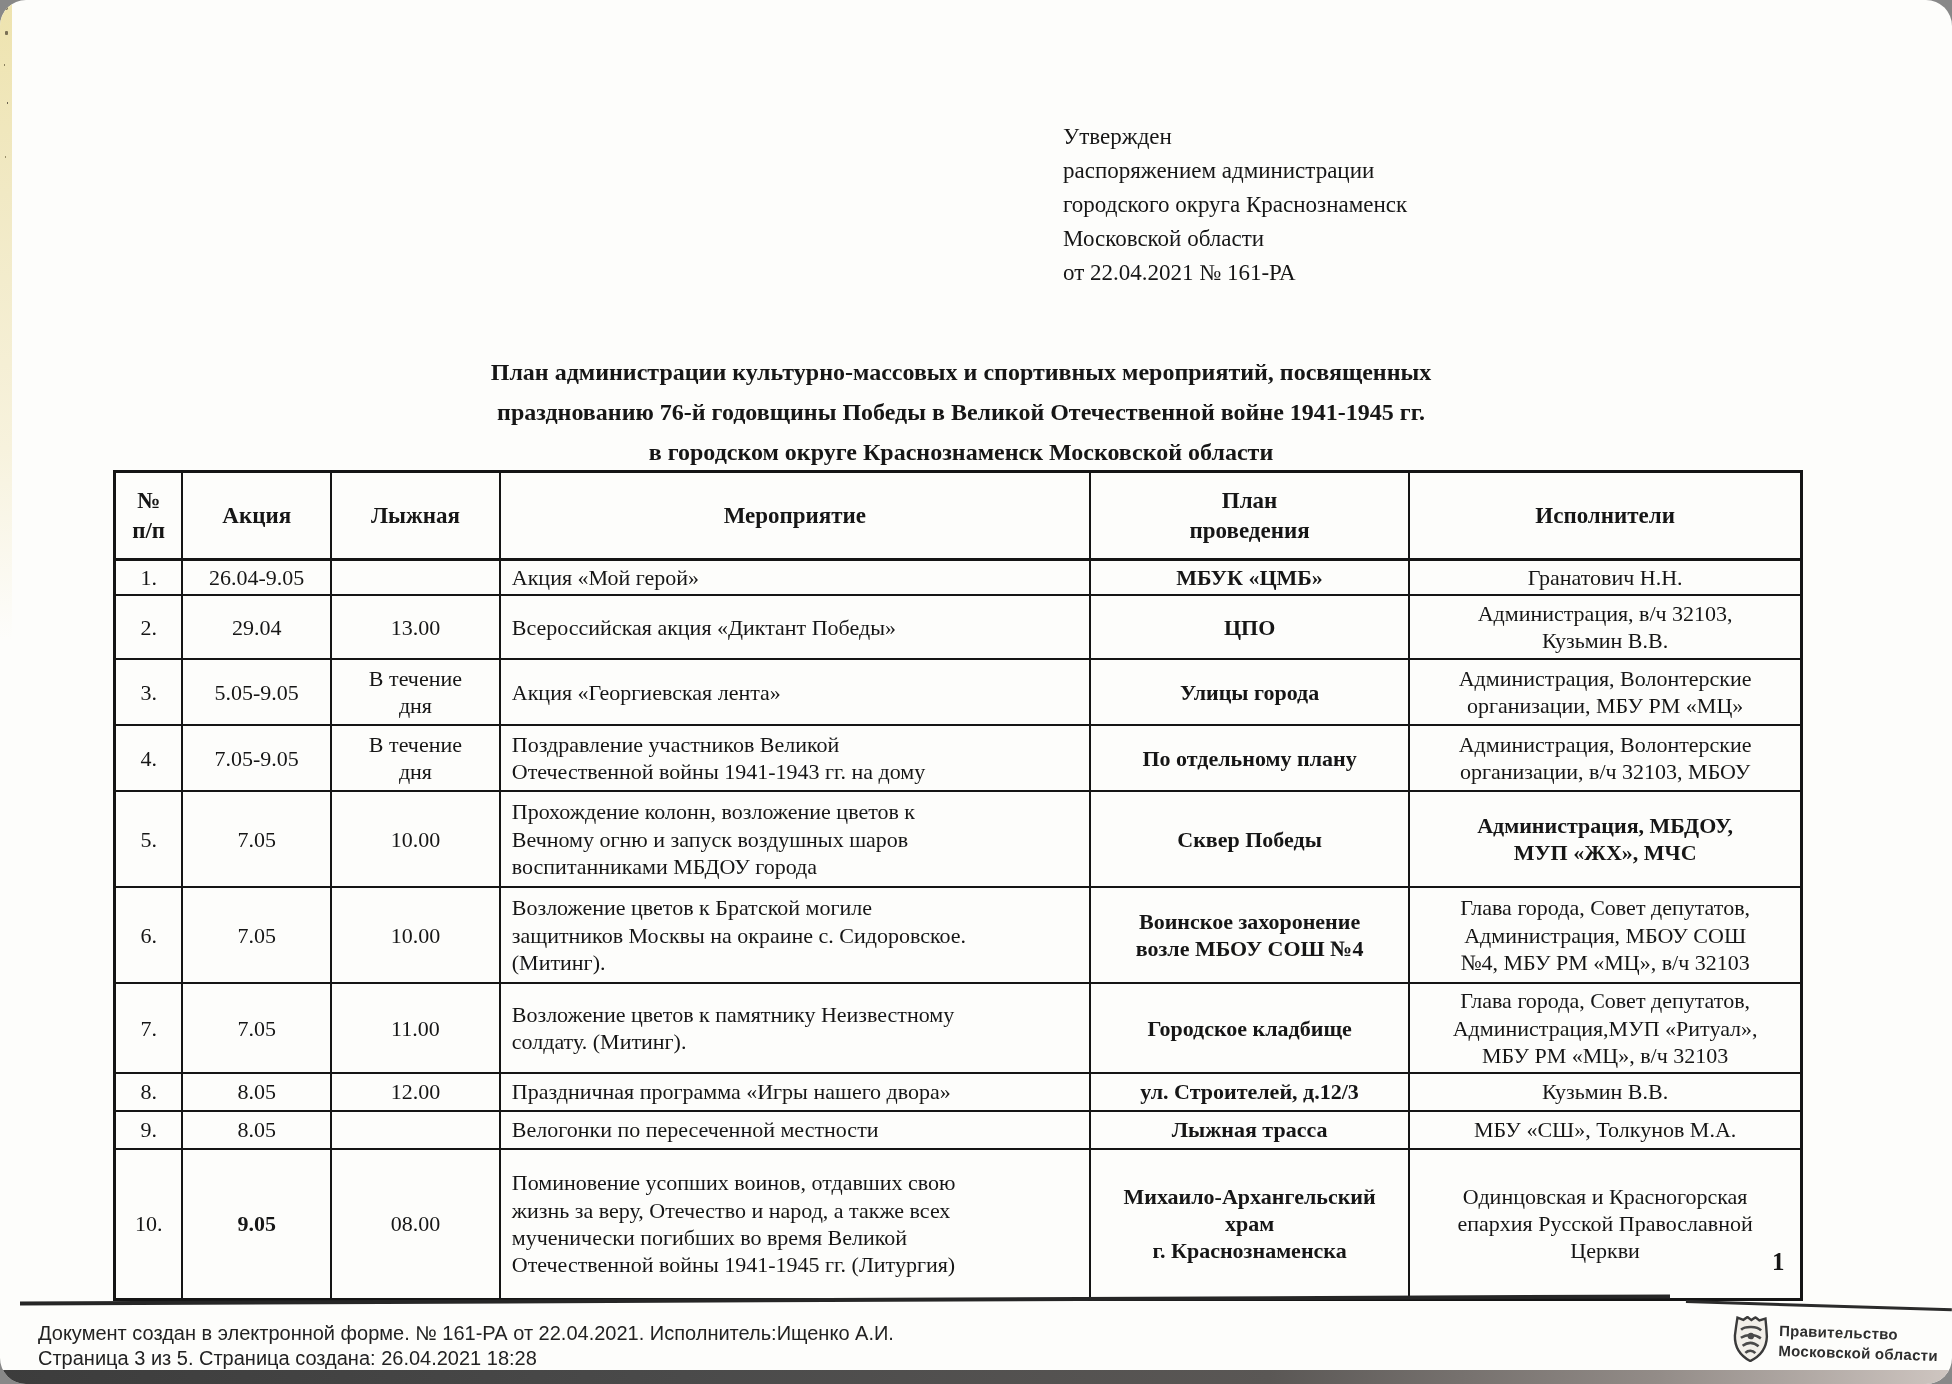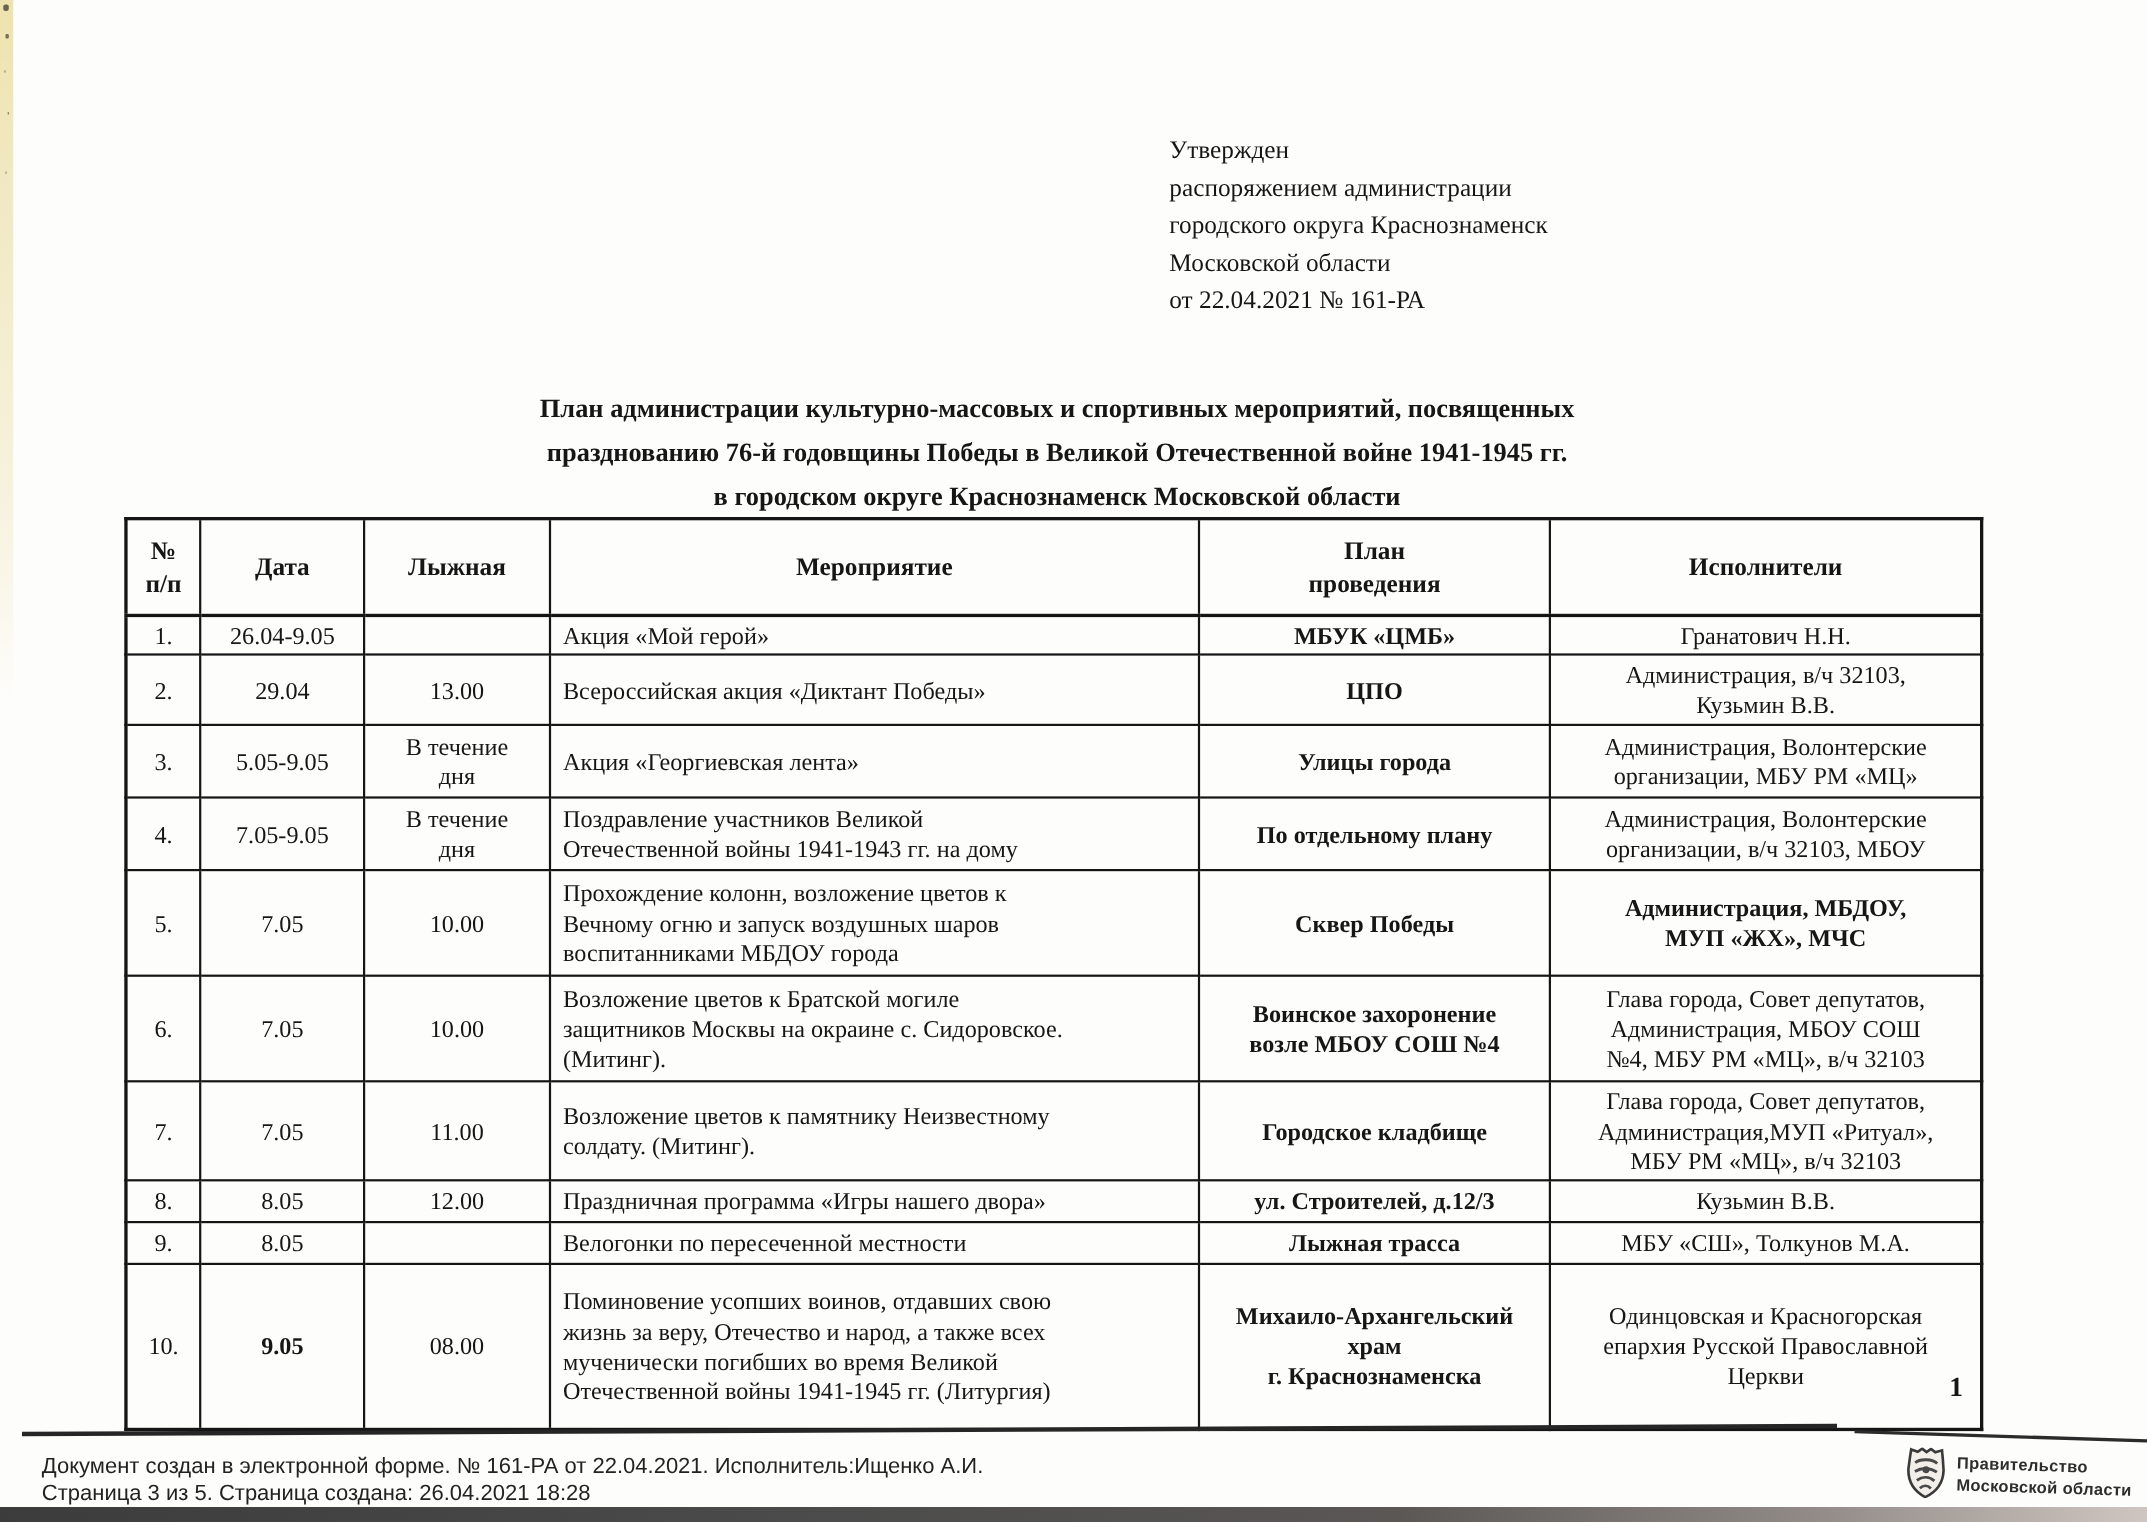--- a/index.html
+++ b/index.html
@@ -3,20 +3,21 @@
 <meta charset="utf-8">
 <style>
   html,body { margin:0; padding:0; background:#888; }
   .page {
     position: relative;
     width: 1952px; height: 1384px;
     background: #fdfdfb;
     overflow: hidden;
     font-family: "Liberation Serif", "DejaVu Serif", serif;
     color: #161616;
+    border-radius: 26px;
   }
 
   
   .edge-strip {
     position: absolute; left: 0; top: 0; width: 12px; height: 640px;
     background: linear-gradient(180deg, #eee3ae 0%, #f1e9c4 30%, #f7f2dd 70%, rgba(250,247,235,0) 100%);
   }
   .edge-specks {
     position: absolute; left: 3px; top: 4px; width: 5px; height: 6px;
     background:#6b6352; border-radius: 2px;
@@ -132,21 +133,21 @@
           <col style="width:8.82%">
           <col style="width:10%">
         <col style="width:34.98%">
           <col style="width:18.93%">
           <col style="width:23.25%">
       </colgroup>
       <tbody>
           <tr class="h-head">
         <th>№
 п/п</th>
-        <th>Дата</th>
+        <th>Акция</th>
         <th>Лыжная</th>
         <th>Мероприятие</th>
         <th>План
 проведения</th>
         <th>Исполнители</th>
       </tr>
       <tr class="h-r1">
         <td>1.</td>
         <td>26.04-9.05</td>
         <td></td>

